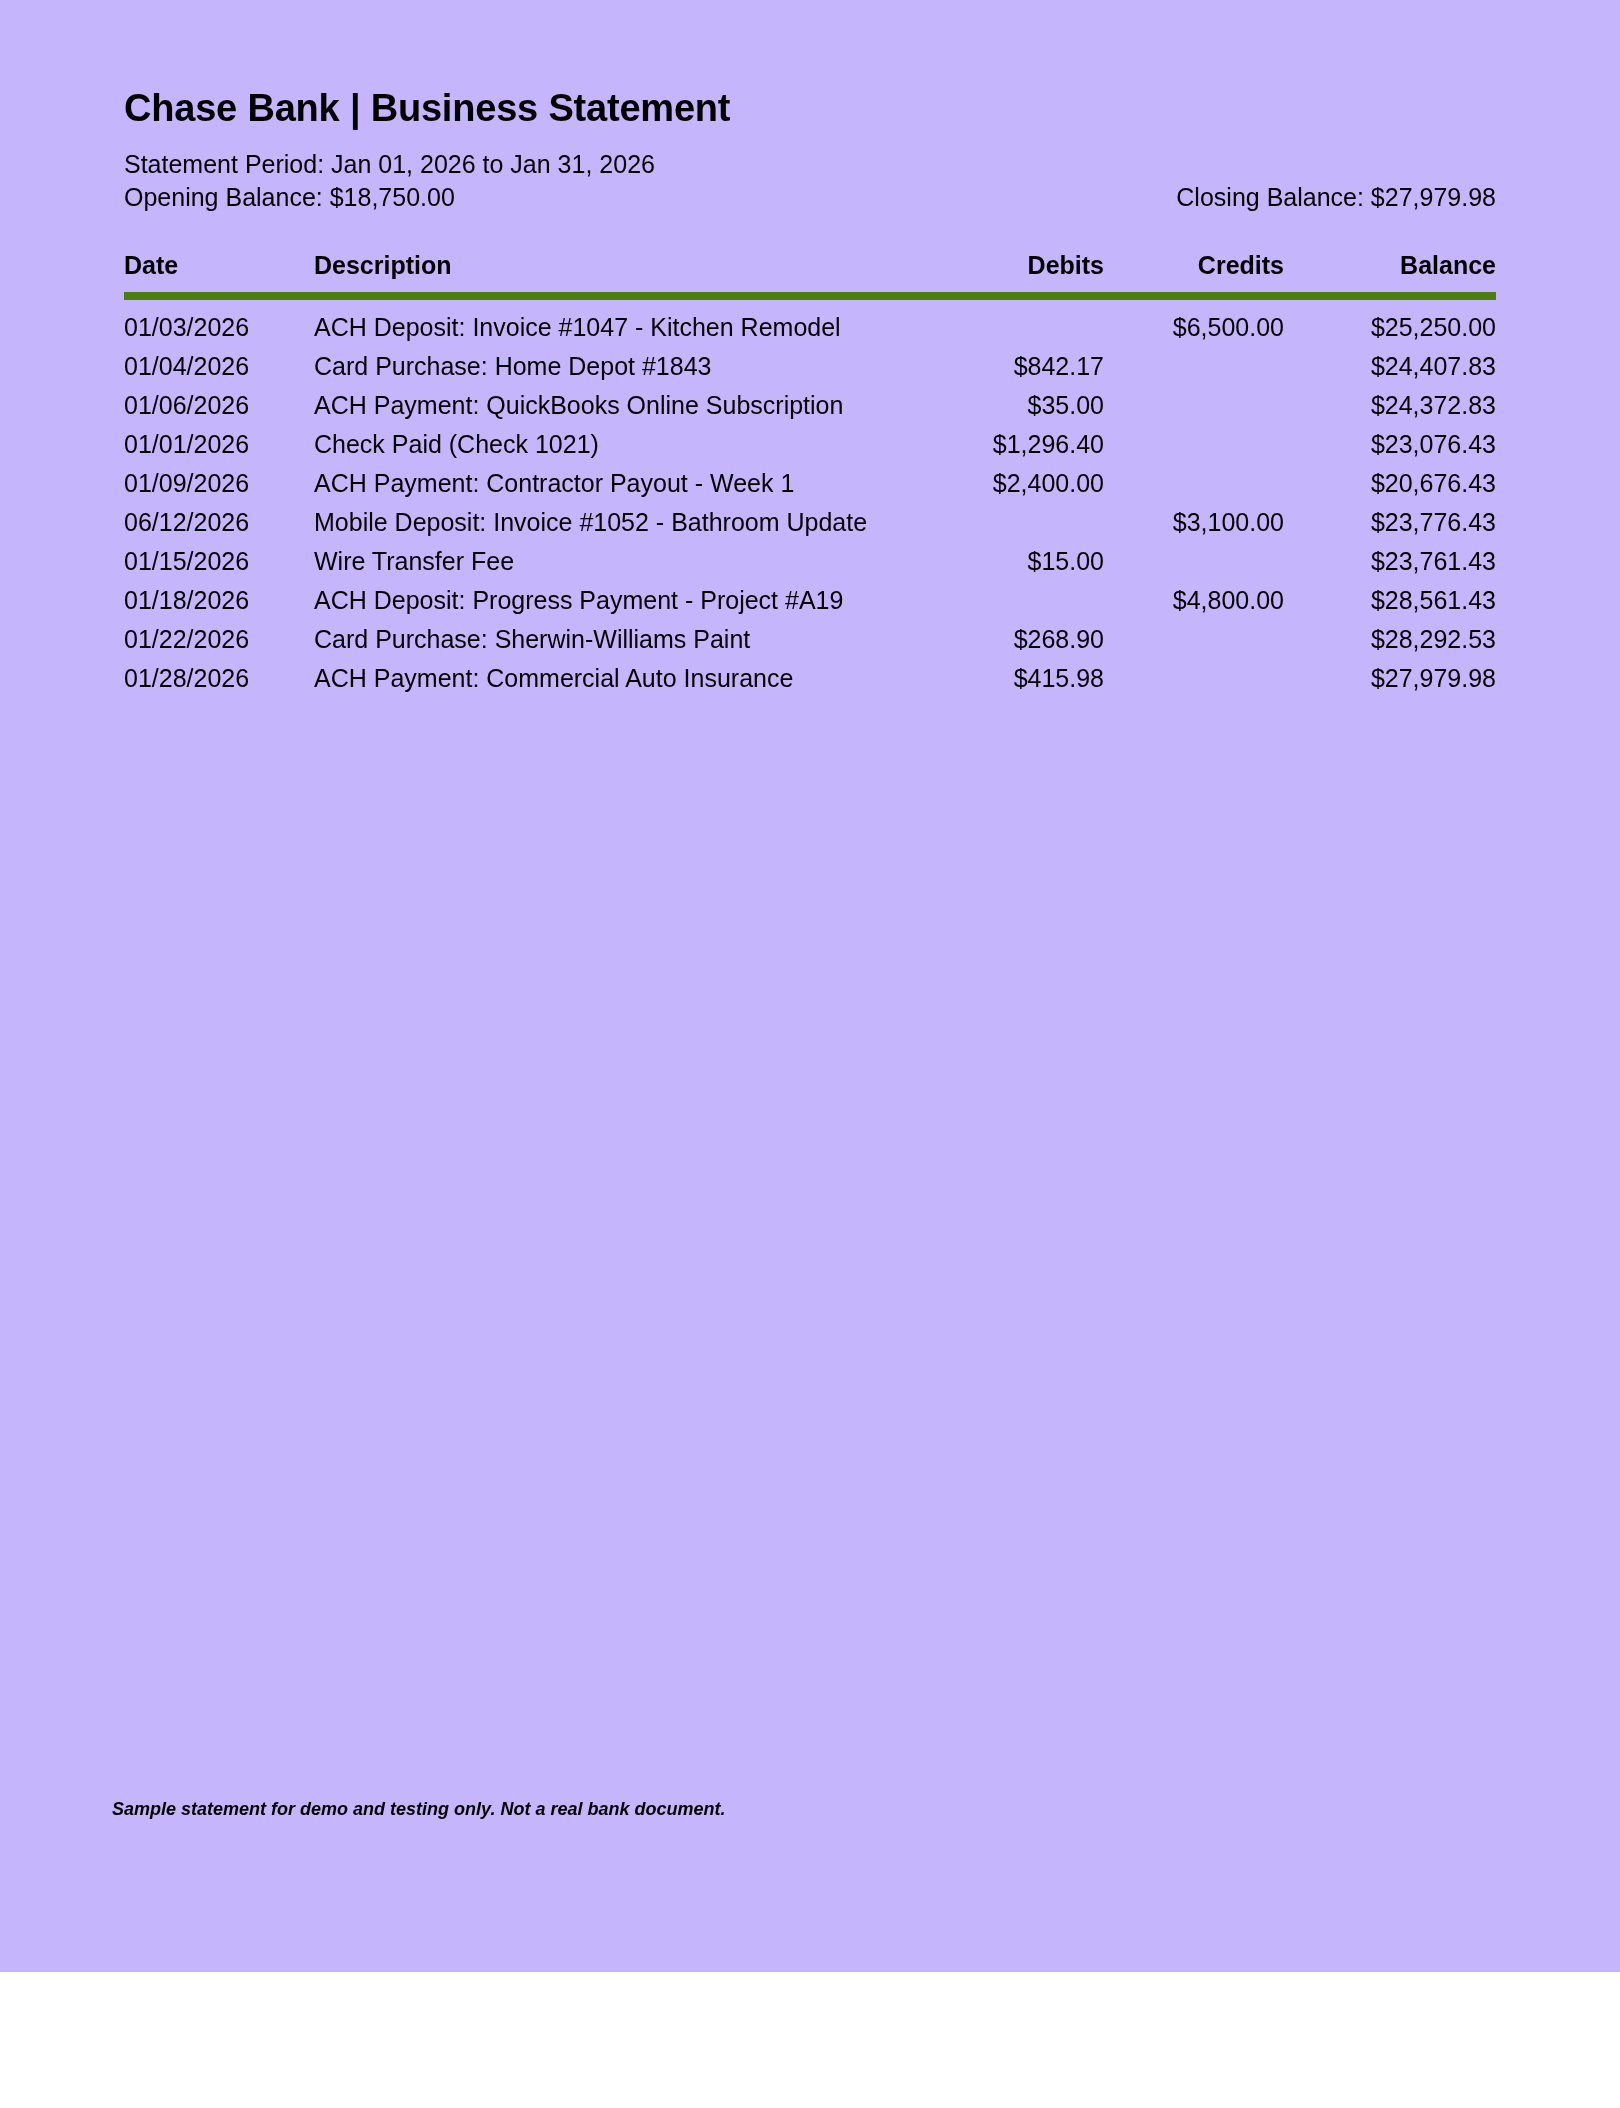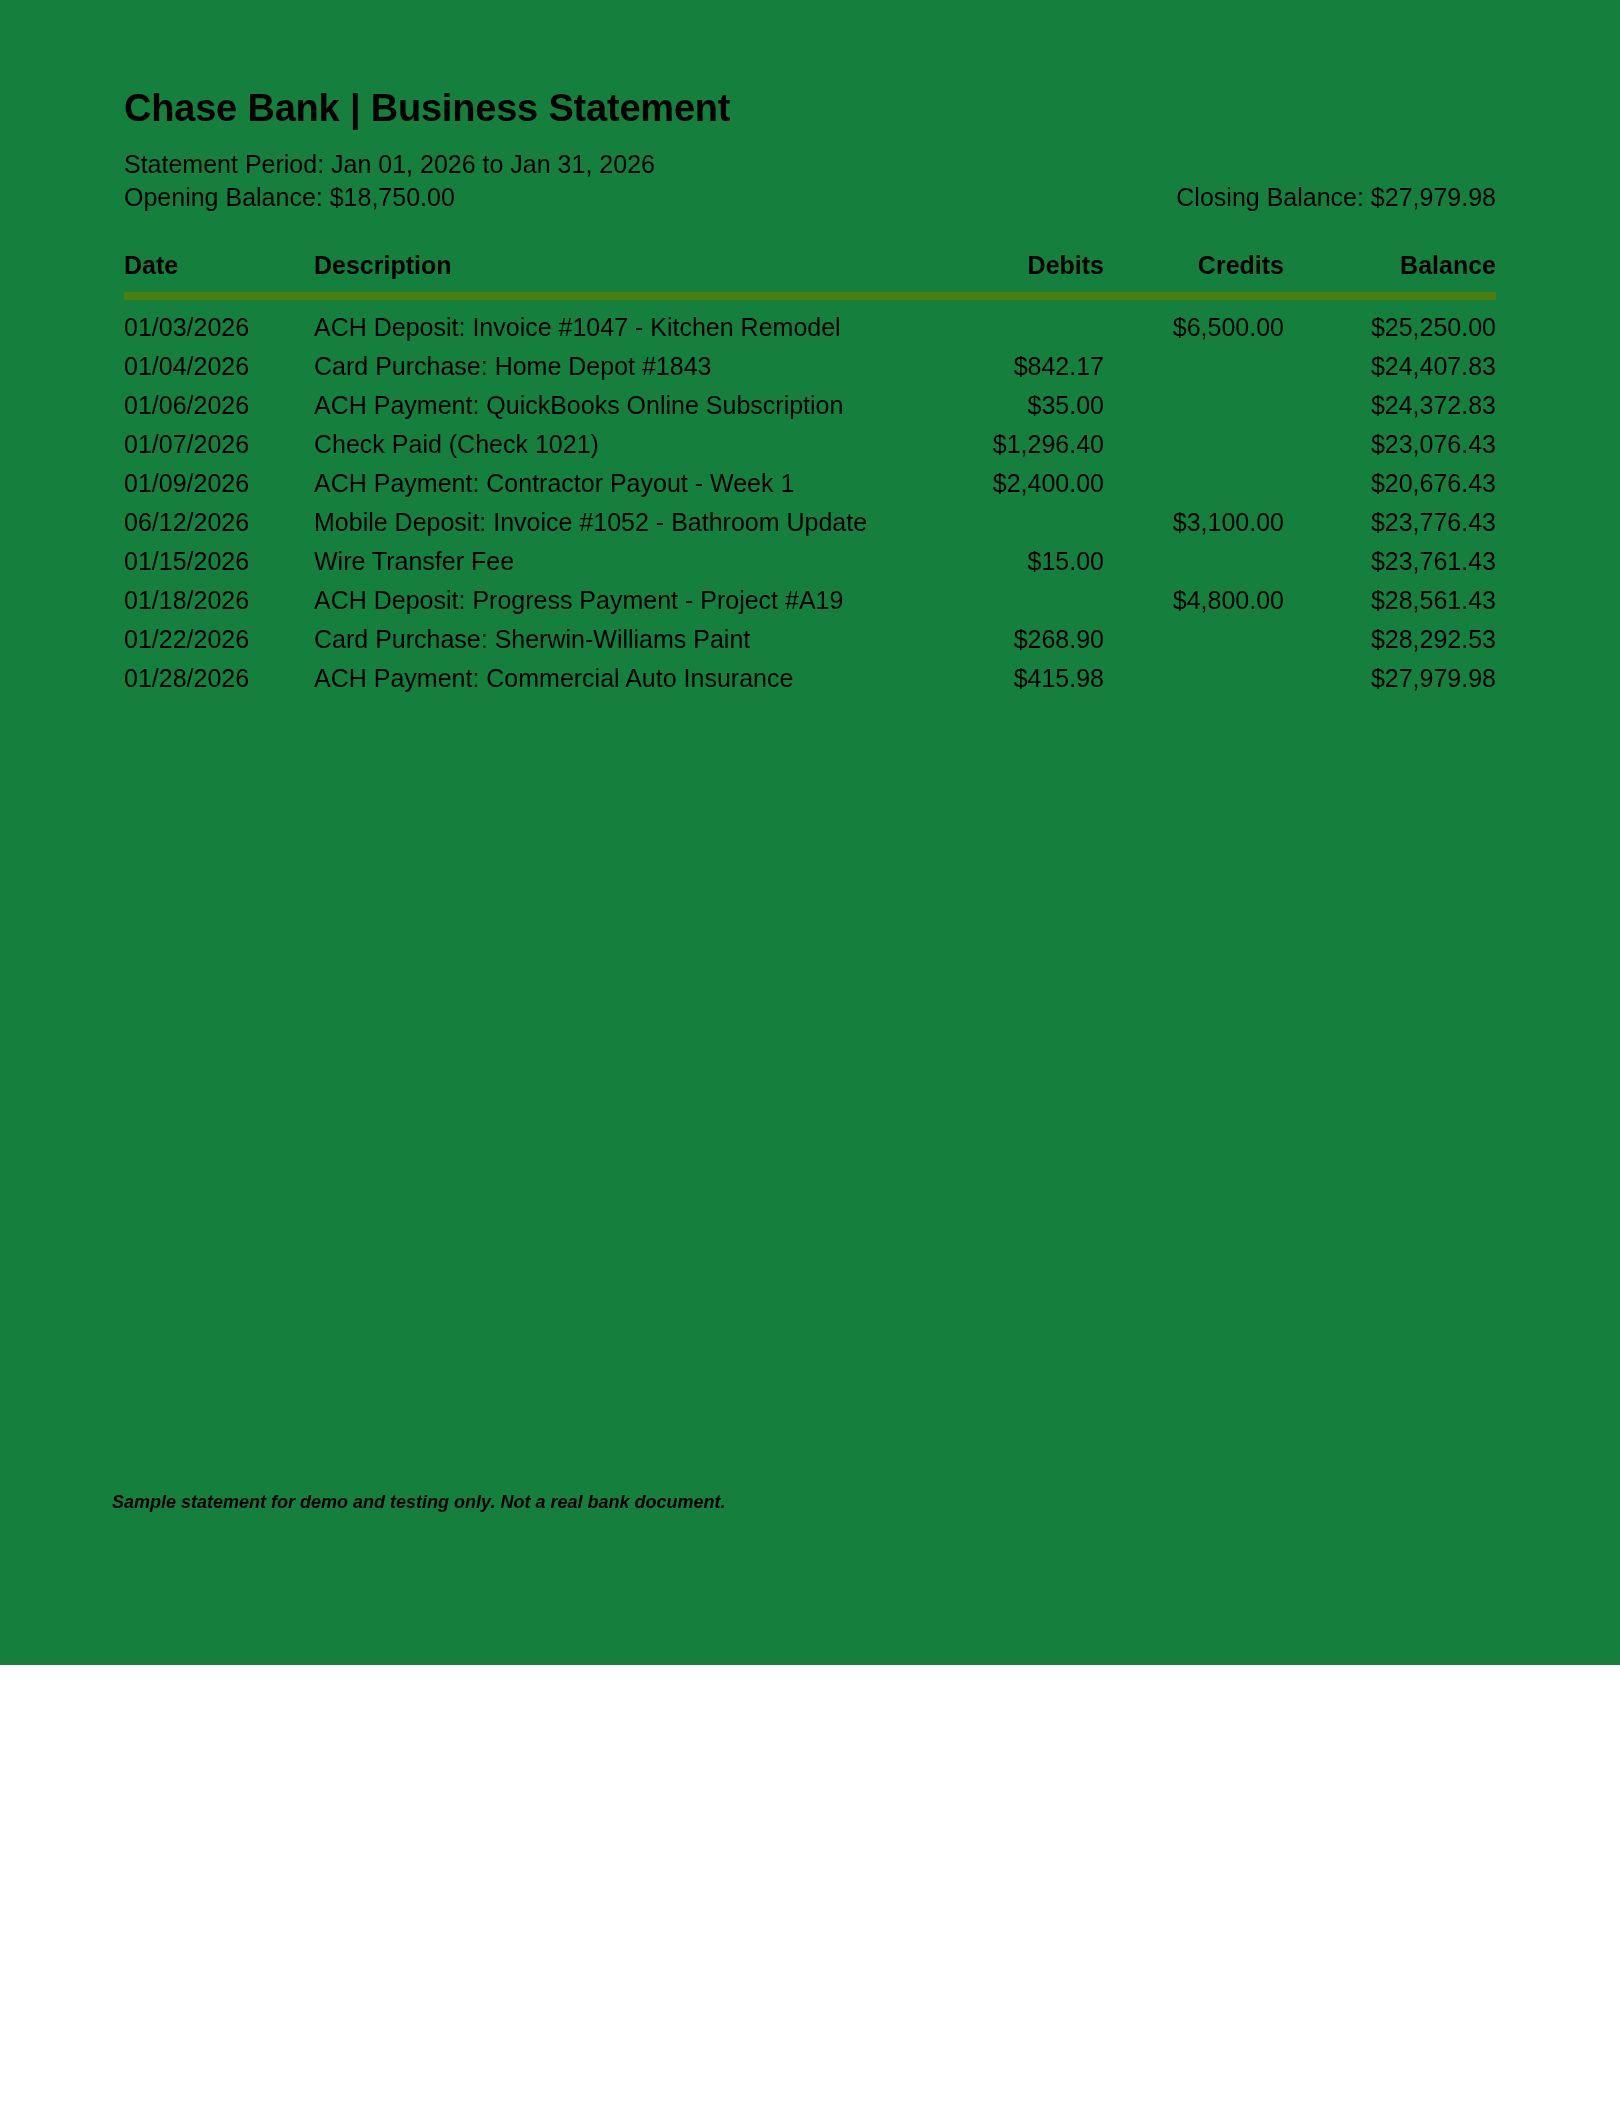--- a/index.html
+++ b/index.html
@@ -9,22 +9,22 @@
     background: #ffffff;
   }
   body {
     font-family: "Liberation Sans", sans-serif;
     color: #000000;
     -webkit-font-smoothing: antialiased;
   }
   .page {
     position: relative;
     width: 1620px;
-    height: 1665px;
-    background: #15803d;
+    height: 1972px;
+    background: #c4b5fd;
     box-sizing: border-box;
     padding: 88px 124px 0 124px;
     margin: 0 auto;
     overflow: hidden;
   }
   .doc-title {
     font-size: 38px;
     font-weight: bold;
     letter-spacing: -0.2px;
     line-height: 1.1;
@@ -143,21 +143,21 @@
           <td class="col-bal">$24,407.83</td>
         </tr>
         <tr>
           <td class="col-date">01/06/2026</td>
           <td class="col-desc">ACH Payment: QuickBooks Online Subscription</td>
           <td class="col-debit">$35.00</td>
           <td class="col-credit"></td>
           <td class="col-bal">$24,372.83</td>
         </tr>
         <tr>
-          <td class="col-date">01/07/2026</td>
+          <td class="col-date">01/01/2026</td>
           <td class="col-desc">Check Paid (Check 1021)</td>
           <td class="col-debit">$1,296.40</td>
           <td class="col-credit"></td>
           <td class="col-bal">$23,076.43</td>
         </tr>
         <tr>
           <td class="col-date">01/09/2026</td>
           <td class="col-desc">ACH Payment: Contractor Payout - Week 1</td>
           <td class="col-debit">$2,400.00</td>
           <td class="col-credit"></td>

